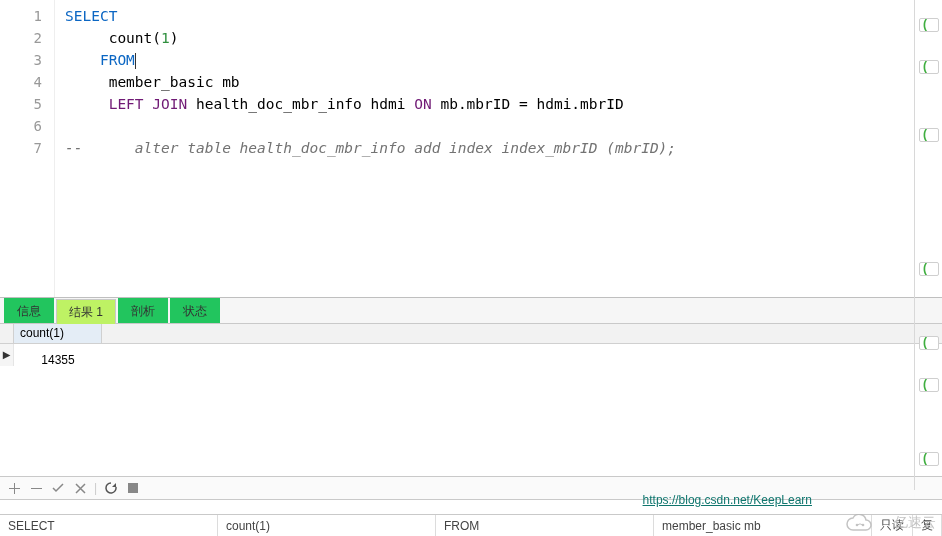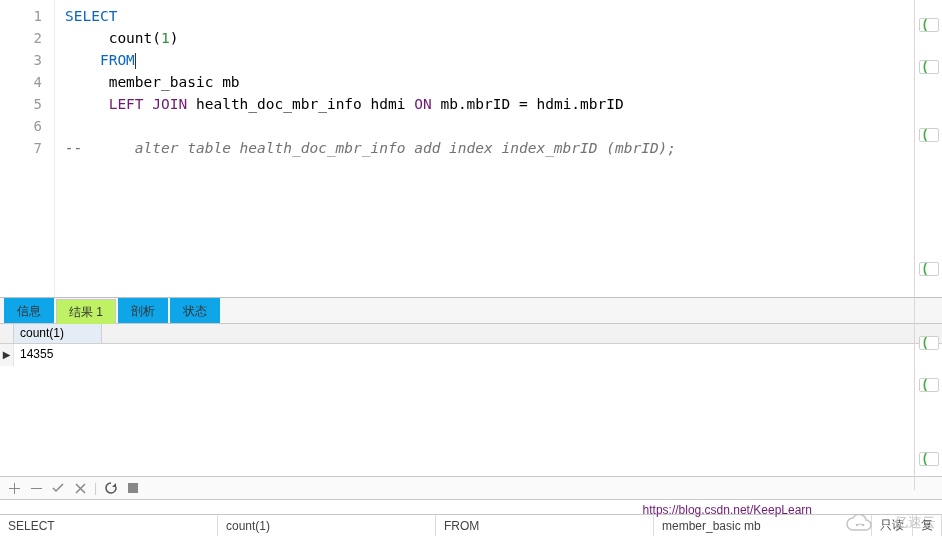--- a/index.html
+++ b/index.html
@@ -57,21 +57,21 @@
   padding-left: 4px;
   background: #f6f6f6;
 }
 .tab {
   padding: 4px 12px 3px 12px;
   font-size: 12px;
   color: #333;
   border: 1px solid transparent;
   border-bottom: none;
   cursor: pointer;
-  background: #0ea5e9;
+  background: #22c55e;
   margin-right: 2px;
 }
 .tab.active {
   background: #bef264;
   border-color: #c9c9c9;
   position: relative;
   top: 1px;
 }
 
 
@@ -95,22 +95,22 @@
   width: 14px;
   border-right: 1px solid #e5e5e5;
   background: #f5f5f5;
   color: #333;
   text-align: center;
   font-size: 10px;
   line-height: 22px;
 }
 .cell {
   width: 88px;
-  text-align: left;
-  padding: 3px 6px;
+  text-align: center;
+  padding: 9px 6px;
   font-size: 12px;
 }
 
 
 .toolbar {
   position: absolute;
   bottom: 36px;
   left: 0;
   right: 0;
   height: 24px;
@@ -188,24 +188,25 @@
   font-size: 14px;
   display: flex;
   align-items: center;
   gap: 20px;
   opacity: 0.85;
   pointer-events: none;
 }
 .ghost-url {
   position: absolute;
   right: 130px;
-  bottom: 19px;
-  color: #701a75;
+  bottom: 29px;
+  color: #0f766e;
   font-size: 12px;
   pointer-events: none;
+  text-decoration: underline;
 }
 </style>
 </head>
 <body>
 
 <div class="editor-pane">
   <div class="gutter">
     <div>1</div>
     <div>2</div>
     <div>3</div>

